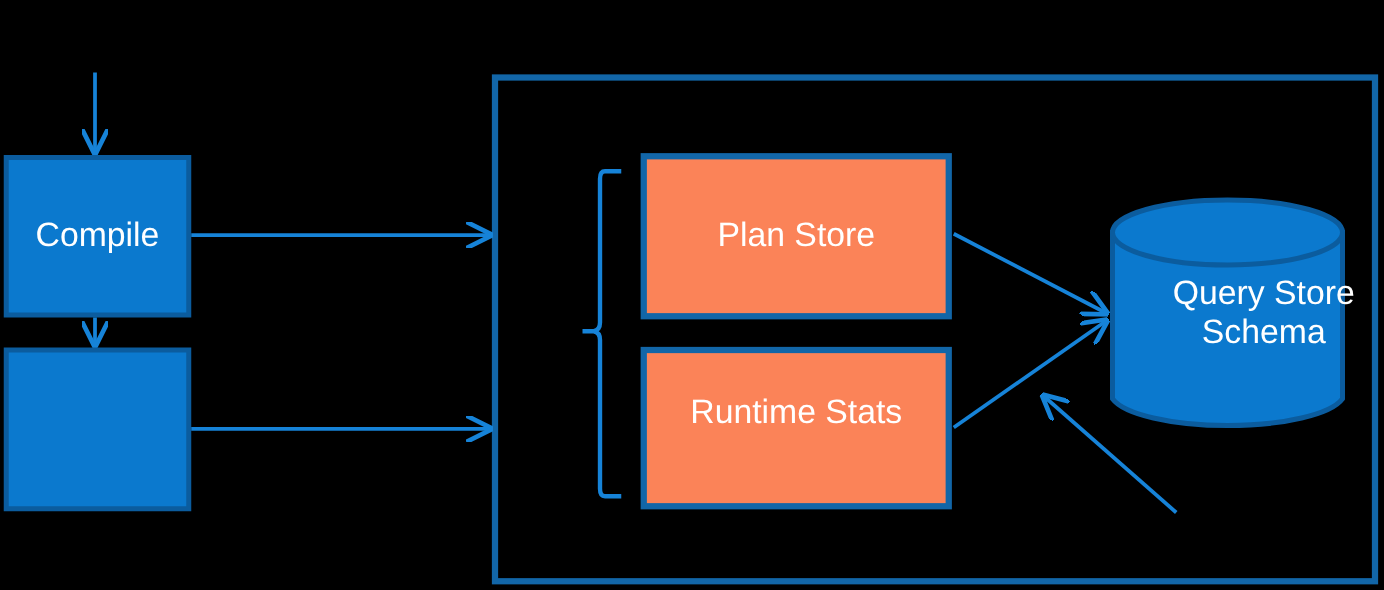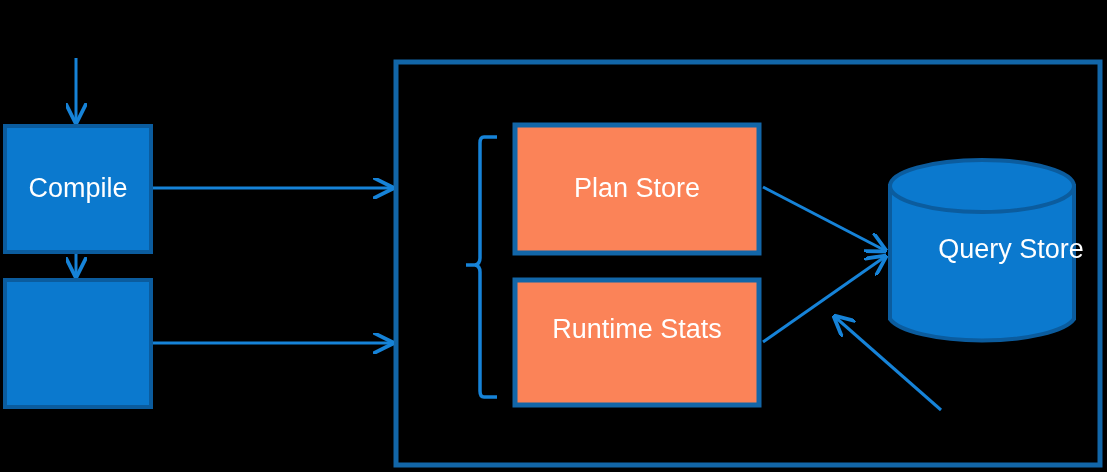--- a/index.html
+++ b/index.html
@@ -106,15 +106,16 @@
 
   <div class="node-label" id="label-compile">Compile</div>
 
 
   <div class="node-label" id="label-plan-store">Plan Store</div>
 
   <div class="node-label" id="label-runtime-stats">Runtime Stats</div>
 
   <div class="node-label" id="label-query-store-schema">
     <span>Query Store</span>
+    <span>Schema</span>
   </div>
 
 </div>
 
 </body></html>

